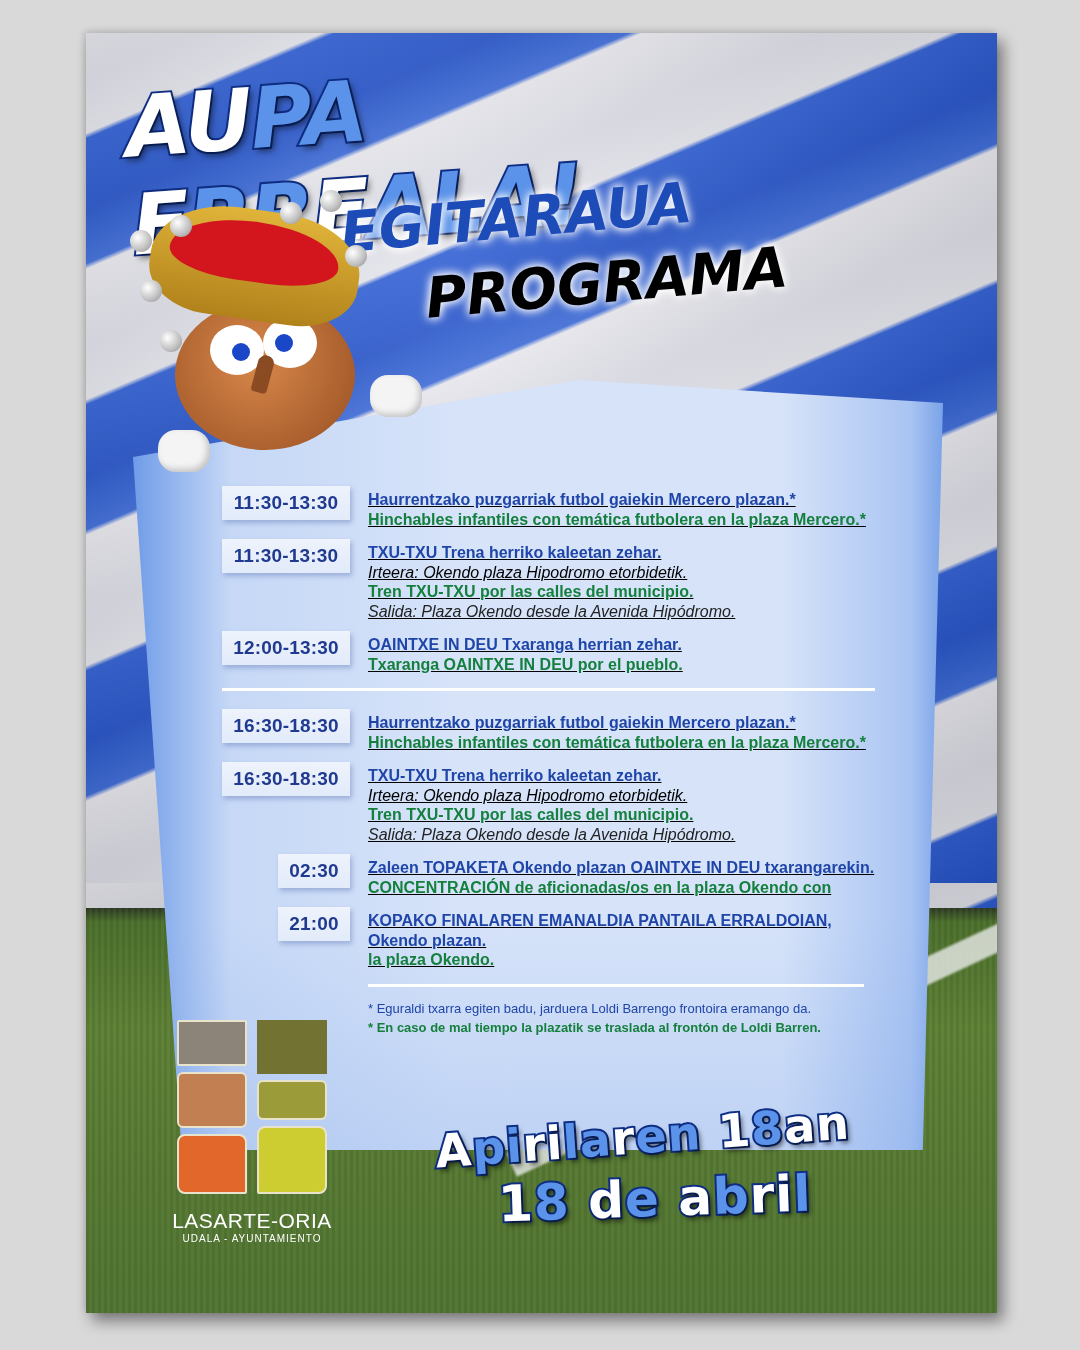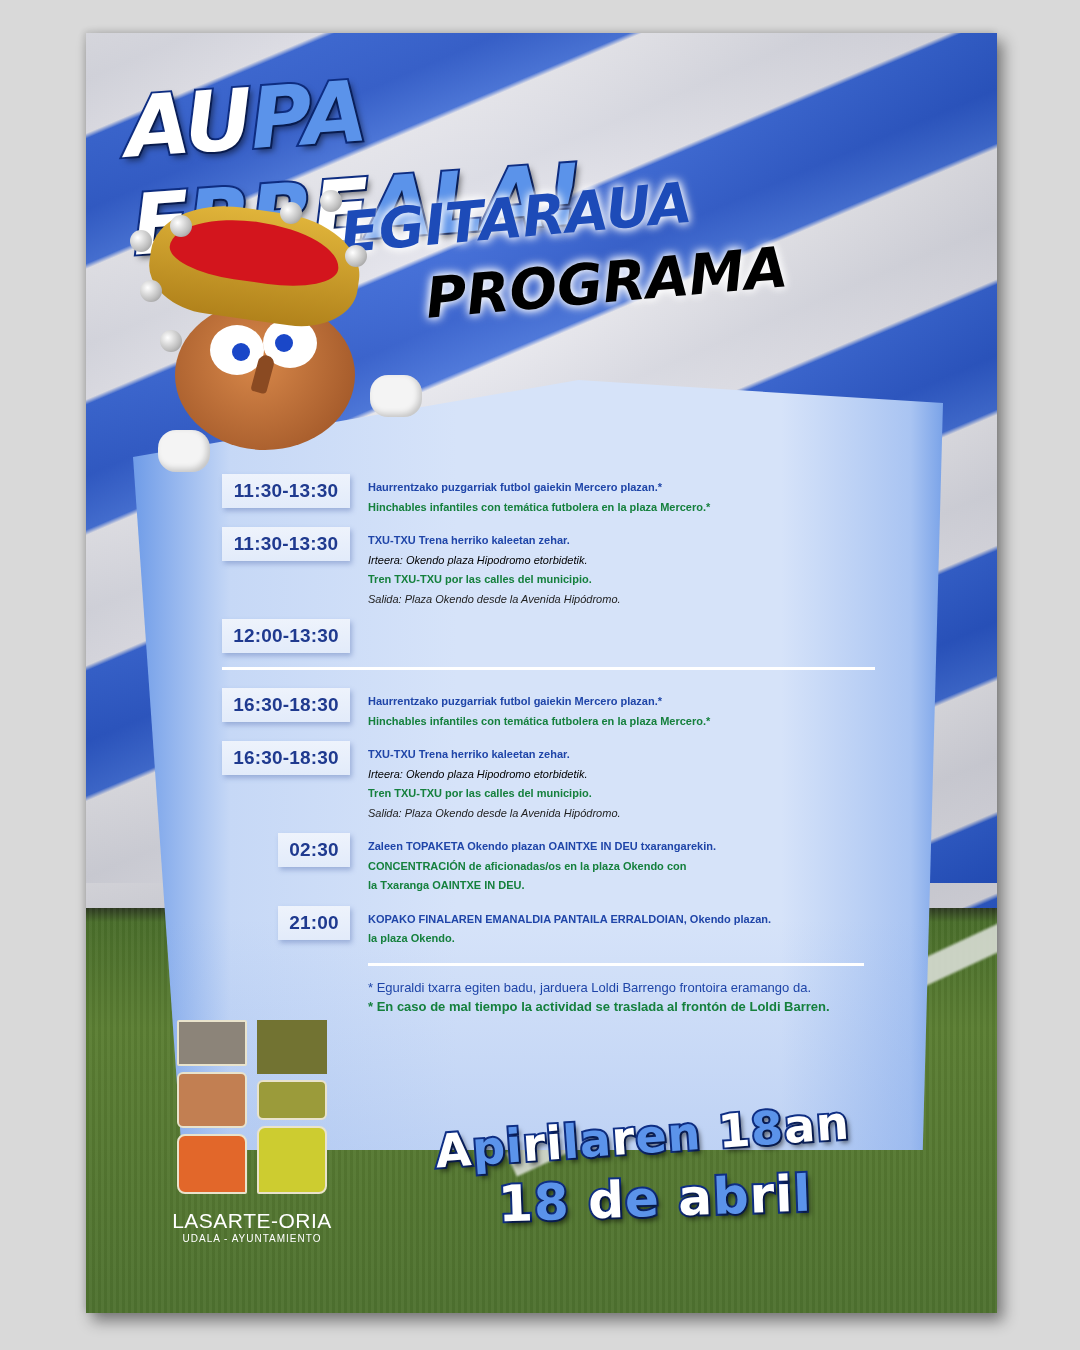--- a/index.html
+++ b/index.html
@@ -102,21 +102,21 @@
   .row { position: relative; display: flex; align-items: flex-start; margin-bottom: 14px; }
   .time-badge {
     flex: 0 0 auto; width: 128px; height: 34px; margin-right: 18px;
     background: linear-gradient(180deg, #eef3fc, #e2ebfa);
     box-shadow: 2px 3px 5px rgba(60,90,160,0.35);
     display: flex; align-items: center; justify-content: center;
     font-size: 19px; font-weight: bold; color: #1f3a8f; letter-spacing: 0.2px;
     margin-top: -4px;
   }
   .time-badge.short { width: 72px; margin-left: 56px; }
-  .lines { font-size: 11px; line-height: 19.5px; }
+  .lines { font-size: 16px; line-height: 19.5px; text-decoration: underline; }
   .eu { color: #1f45a8; font-weight: bold; }
   .es { color: #15803d; font-weight: bold; }
   .eu-i { color: #000000; font-style: italic; }
   .es-i { color: #222; font-style: italic; }
   .sep { height: 3px; background: #ffffff; margin: 4px 0 22px 0; width: 653px; }
   .sep.short { margin-left: 146px; width: 496px; }
   .notes { margin-left: 146px; font-size: 13px; line-height: 19px; }
 
   
   .date {
@@ -163,39 +163,43 @@
   <div class="pearl" style="left:50px; top:25px;"></div>
   <div class="pearl" style="left:160px; top:12px;"></div>
   <div class="pearl" style="left:200px; top:0px;"></div>
   <div class="pearl" style="left:225px; top:55px;"></div>
   <div class="pearl" style="left:20px; top:90px;"></div>
   <div class="pearl" style="left:40px; top:140px;"></div>
   <div class="glove" style="left:38px; top:240px;"></div>
   <div class="glove" style="left:250px; top:185px;"></div>
 </div>
 
-<div class="schedule" style="left:222px; top:478px;">
+<div class="schedule" style="left:222px; top:490px;">
   <div class="row">
     <div class="time-badge">11:30-13:30</div>
     <div class="lines">
       <div class="eu">Haurrentzako puzgarriak futbol gaiekin Mercero plazan.*</div>
       <div class="es">Hinchables infantiles con temática futbolera en la plaza Mercero.*</div>
     </div>
   </div>
   <div class="row">
     <div class="time-badge">11:30-13:30</div>
     <div class="lines">
       <div class="eu">TXU-TXU Trena herriko kaleetan zehar.</div>
       <div class="eu-i">Irteera: Okendo plaza Hipodromo etorbidetik.</div>
       <div class="es">Tren TXU-TXU por las calles del municipio.</div>
       <div class="es-i">Salida: Plaza Okendo desde la Avenida Hipódromo.</div>
     </div>
   </div>
   <div class="row">
     <div class="time-badge">12:00-13:30</div>
+    <div class="lines">
+      <div class="eu">OAINTXE IN DEU Txaranga herrian zehar.</div>
+      <div class="es">Txaranga OAINTXE IN DEU por el pueblo.</div>
+    </div>
   </div>
 
   <div class="sep"></div>
 
   <div class="row">
     <div class="time-badge">16:30-18:30</div>
     <div class="lines">
       <div class="eu">Haurrentzako puzgarriak futbol gaiekin Mercero plazan.*</div>
       <div class="es">Hinchables infantiles con temática futbolera en la plaza Mercero.*</div>
     </div>
@@ -207,36 +211,35 @@
       <div class="eu-i">Irteera: Okendo plaza Hipodromo etorbidetik.</div>
       <div class="es">Tren TXU-TXU por las calles del municipio.</div>
       <div class="es-i">Salida: Plaza Okendo desde la Avenida Hipódromo.</div>
     </div>
   </div>
   <div class="row">
     <div class="time-badge short">02:30</div>
     <div class="lines">
       <div class="eu">Zaleen TOPAKETA Okendo plazan OAINTXE IN DEU txarangarekin.</div>
       <div class="es">CONCENTRACIÓN de aficionadas/os en la plaza Okendo con</div>
-      <div class="es">la Txaranga OAINTXE IN DEU.</div>
     </div>
   </div>
   <div class="row">
     <div class="time-badge short">21:00</div>
     <div class="lines">
       <div class="eu">KOPAKO FINALAREN EMANALDIA PANTAILA ERRALDOIAN, Okendo plazan.</div>
       <div class="es">la plaza Okendo.</div>
     </div>
   </div>
 
   <div class="sep short"></div>
 
   <div class="notes" style="margin-top:-10px;">
     <div class="eu" style="font-weight:normal; color:#1f45a8;">* Eguraldi txarra egiten badu, jarduera Loldi Barrengo frontoira eramango da.</div>
-    <div class="es">* En caso de mal tiempo la actividad se traslada al frontón de Loldi Barren.</div>
+    <div class="es">* En caso de mal tiempo la plazatik se traslada al frontón de Loldi Barren.</div>
   </div>
 </div>
 
 <div class="date eu-date" style="left:435px; top:1110px;">
   <span>A</span><span class="alt">pi</span><span>ri</span><span class="alt">la</span><span>r</span><span class="alt">en</span><span> 1</span><span class="alt">8</span><span>an</span>
 </div>
 <div class="date es-date" style="left:498px; top:1170px;">
   <span>1</span><span class="alt">8</span><span> d</span><span class="alt">e</span><span> a</span><span class="alt">b</span><span>ri</span><span class="alt">l</span>
 </div>
 

